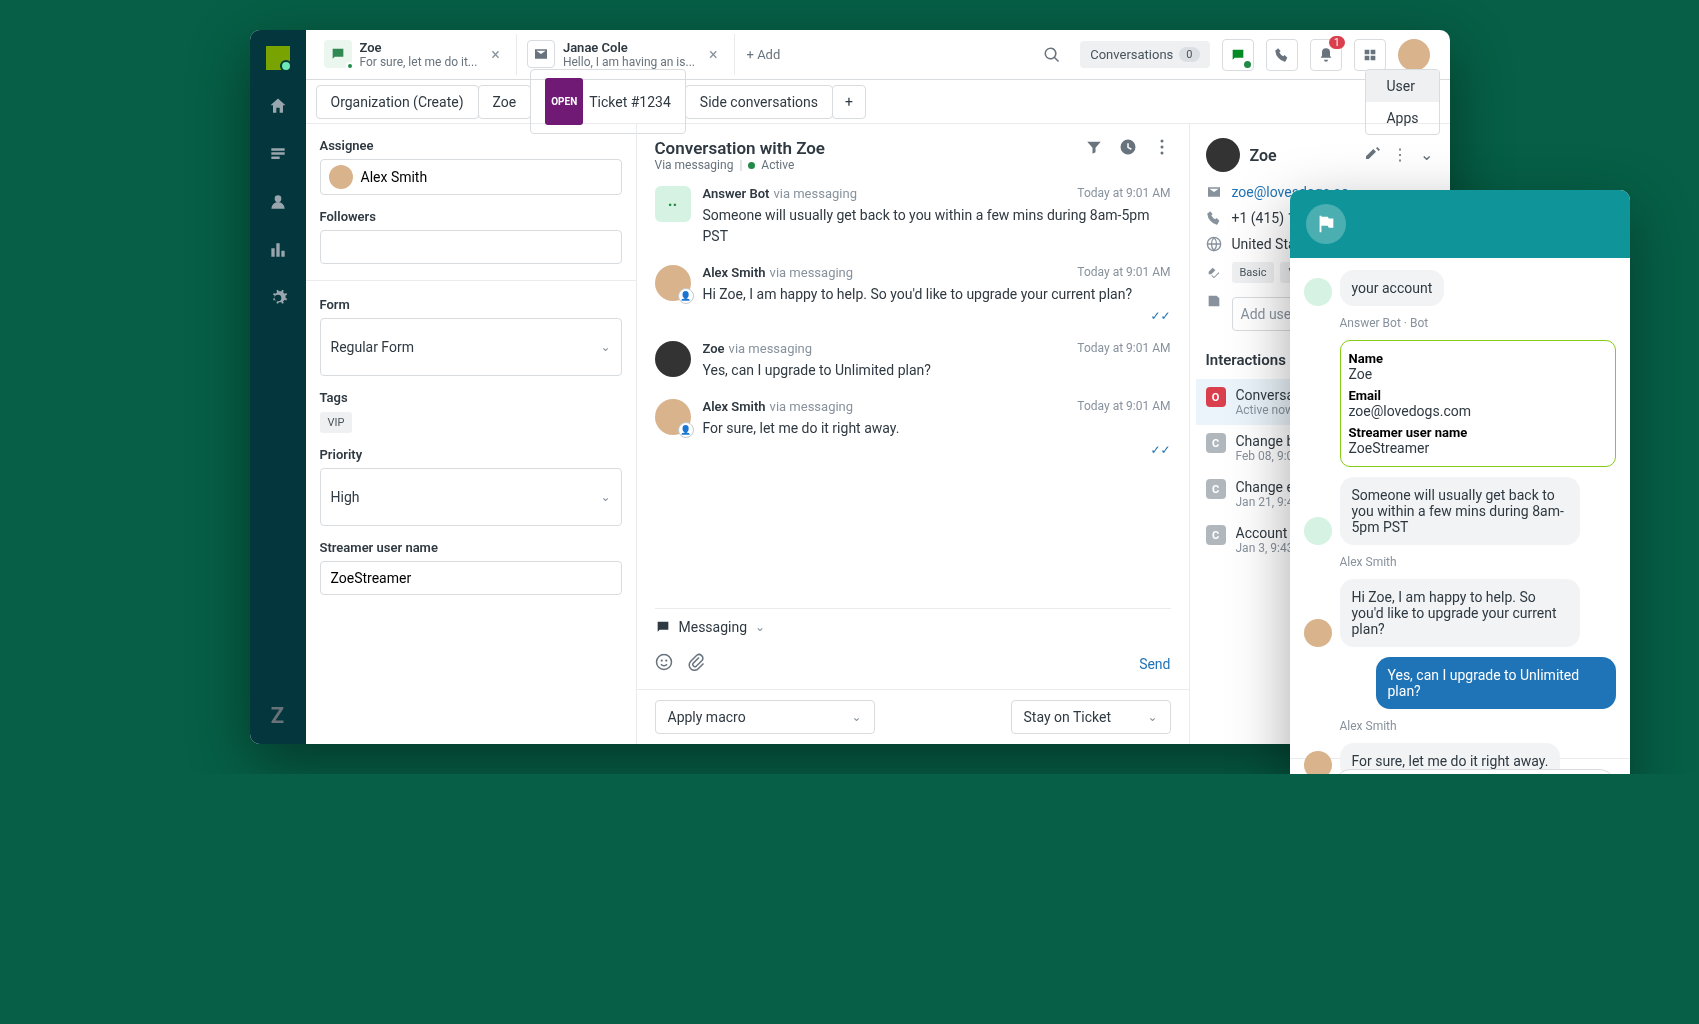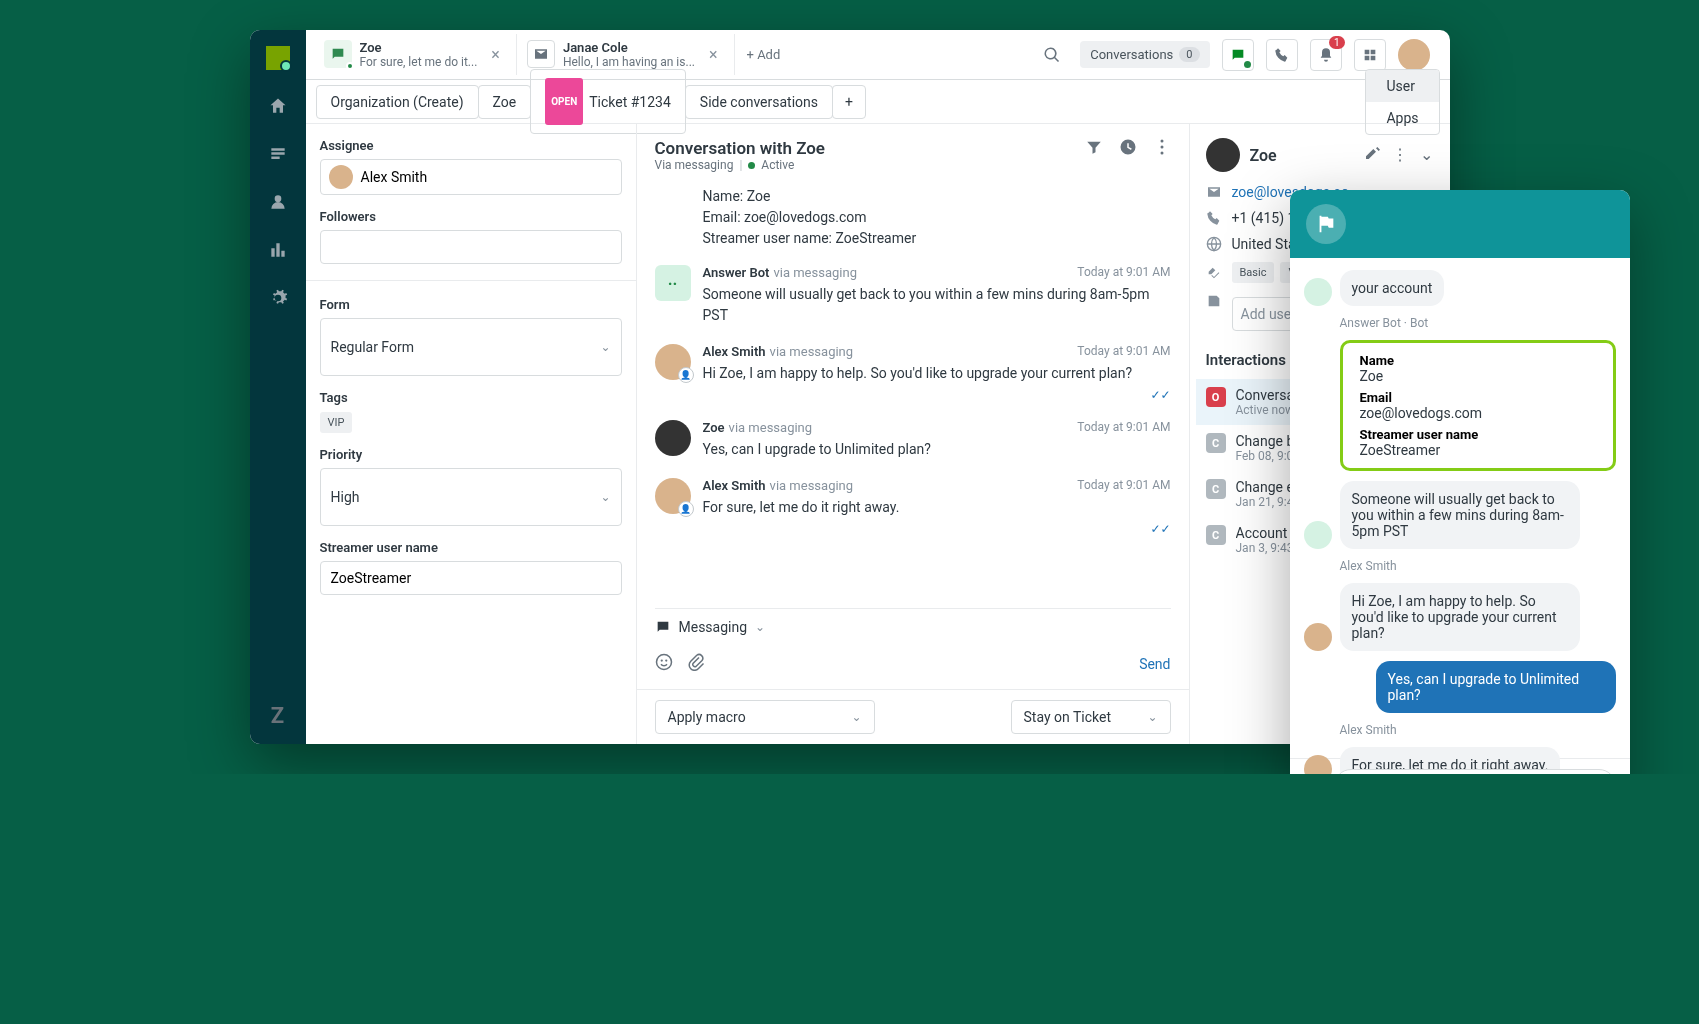--- a/index.html
+++ b/index.html
@@ -29,21 +29,21 @@
 .icon-btn.bordered { border-color:#d8dcde; }
 .pill { background:#eef0f2; border-radius:4px; padding:6px 10px; font-size:13px; color:#49545c; display:flex; align-items:center; gap:6px; }
 .pill-count { background:#dcdfe3; border-radius:10px; padding:1px 7px; font-size:11px; }
 .chat-icon-top { color:#048a24; position:relative; border:1px solid #d8dcde; }
 .chat-icon-top::after { content:''; position:absolute; right:2px; bottom:2px; width:7px; height:7px; background:#228a47; border-radius:50%; }
 .notif { position:relative; }
 .notif-badge { position:absolute; top:-4px; right:-4px; background:#d93f4c; color:#fff; font-size:10px; border-radius:8px; padding:1px 5px; }
 .avatar-sm { width:32px; height:32px; border-radius:50%; background:#d9b38c; overflow:hidden; }
 .sub-tabs { display:flex; align-items:center; height:44px; padding:6px 10px; border-bottom:1px solid #e9ebed; gap:0; }
 .sub-tab { padding:8px 14px; font-size:14px; color:#2f3941; border:1px solid #d8dcde; border-radius:4px; margin-right:-1px; cursor:pointer; display:flex; align-items:center; gap:6px; }
-.badge-open { background:#ec4899; color:#fff; font-size:10px; font-weight:700; padding:18px 6px; border-radius:3px; }
+.badge-open { background:#701a75; color:#fff; font-size:10px; font-weight:700; padding:18px 6px; border-radius:3px; }
 .sub-tab-plus { padding:8px 12px; }
 .right-toggle { margin-left:auto; display:flex; border:1px solid #d8dcde; border-radius:4px; overflow:hidden;flex-direction:column; }
 .right-toggle div { padding:8px 20px; font-size:14px; cursor:pointer; color:#2f3941; }
 .right-toggle .active { background:#eef0f2; }
 .body { display:flex; flex:1; min-height:620px; }
 
 .left-panel { width:331px; border-right:1px solid #e9ebed; padding:14px; display:flex; flex-direction:column; gap:14px; }
 .form-label { font-size:13px; font-weight:600; color:#2f3941; }
 .assignee-box { border:1px solid #d8dcde; border-radius:4px; padding:5px 8px; display:flex; align-items:center; gap:8px; font-size:14px; }
 .av-xs { width:24px; height:24px; border-radius:50%; background:#d9b38c; }
@@ -107,21 +107,21 @@
 .widget-title { font-size:17px; font-weight:600; }
 .widget-sub { font-size:13px; }
 .widget-body { padding:12px 14px 10px; display:flex; flex-direction:column; gap:10px; max-height:500px; }
 .w-row { display:flex; gap:8px; align-items:flex-end; }
 .w-av { width:28px; height:28px; border-radius:50%; background:#d5f2e3; flex-shrink:0; }
 .w-av.agent { background:#d9b38c; }
 .w-av.bot { background:#d5f2e3; }
 .w-bubble { background:#f1f3f5; border-radius:14px; padding:10px 12px; font-size:14px; color:#2f3941; max-width:240px; }
 .w-bubble.user { background:#1f73b7; color:#fff; margin-left:auto; }
 .w-label { font-size:12px; color:#87929d; margin-left:36px; }
-.w-card { border:3px solid #84cc16; border-radius:10px; padding:10px 17px; font-size:14px; }
+.w-card { border:1px solid #84cc16; border-radius:10px; padding:10px 8px; font-size:14px; }
 .w-card .k { font-weight:700; font-size:13px; margin-top:6px; }
 .w-card .k:first-child { margin-top:0; }
 .w-card .v { color:#2f3941; }
 .widget-input { border-top:1px solid #e9ebed; padding:10px 14px; display:flex; gap:10px; align-items:center; }
 .widget-input input { flex:1; border:1px solid #d8dcde; border-radius:20px; padding:8px 14px; font-size:14px; }
 svg { fill: currentColor; }
 </style>
 </head>
 <body>
 
@@ -295,25 +295,20 @@
             <span><svg width="18" height="18" viewBox="0 0 24 24">
                   <path d="M12 2a10 10 0 100 20 10 10 0 000-20zm1 5v5l4 2-1 2-5-3V7z"></path>
                 </svg></span>
             <span><svg width="18" height="18" viewBox="0 0 24 24">
                   <path d="M12 6a2 2 0 110-4 2 2 0 010 4zm0 8a2 2 0 110-4 2 2 0 010 4zm0 8a2 2 0 110-4 2 2 0 010 4z"></path>
                 </svg></span>
           </div>
         </div>
 
         <div class="messages">
-          <div class="info-block">
-            <div><span>Name:</span> <span>Zoe</span></div>
-            <div><span>Email:</span> <span>zoe@lovedogs.com</span></div>
-            <div><span>Streamer user name:</span> <span>ZoeStreamer</span></div>
-          </div>
 
           <div class="msg">
             <div class="msg-av bot">··</div>
             <div class="msg-body">
               <div class="msg-header">
                   <span><span class="msg-author">Answer Bot</span><span class="msg-channel">via messaging</span></span>
                   <span class="msg-time">Today at 9:01 AM</span>
                 </div>
               <div class="msg-text">Someone will usually get back to you within a few mins during 8am-5pm PST</div>
             </div>

